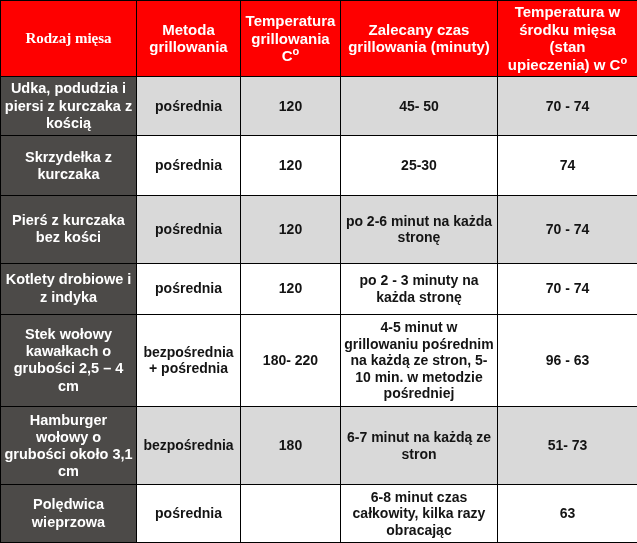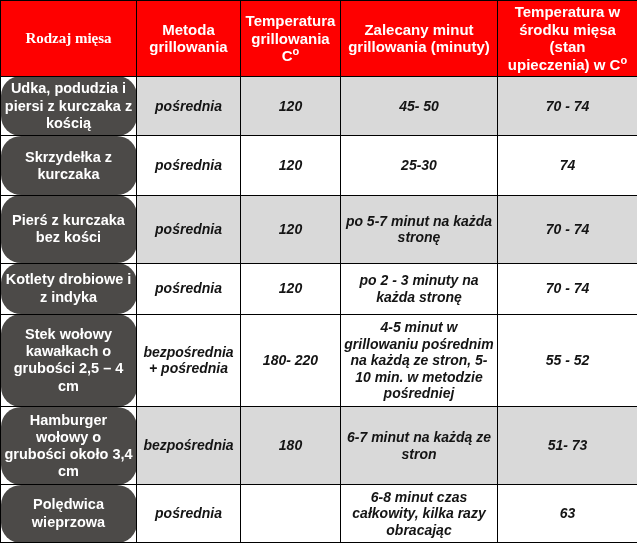--- a/index.html
+++ b/index.html
@@ -52,26 +52,24 @@
     line-height: 0;
   }
 
   
   td.meat {
     background: #4c4a48;
     color: #ffffff;
     font-weight: bold;
     font-size: 14.5px;
     font-style: normal;
-    border-radius: 20px;
   }
 
   
   td.val {
-    font-style: italic;
     font-weight: bold;
     font-size: 14px;
     color: #141414;
   }
   tr.shade td.val { background: #d9d9d9; }
   tr.plain td.val { background: #ffffff; }
 
   td.val.top { vertical-align: top; padding-top: 5px; }
 </style>
 </head>
@@ -93,21 +91,21 @@
       <th class="sep">
         <span>Metoda</span><br>
         <span>grillowania</span>
       </th>
       <th class="sep">
         <span>Temperatura</span><br>
         <span>grillowania</span><br>
         <span>C</span><span class="deg">o</span>
       </th>
       <th class="sep">
-        <span>Zalecany minut</span><br>
+        <span>Zalecany czas</span><br>
         <span>grillowania (minuty)</span>
       </th>
       <th class="sep">
         <span>Temperatura w</span><br>
         <span>środku mięsa (stan</span><br>
         <span>upieczenia) w C</span><span class="deg">o</span>
       </th>
     </tr>
   </thead>
   <tbody id="table-body">
@@ -122,39 +120,39 @@
         <td class="meat">Skrzydełka z kurczaka</td>
         <td class="val">pośrednia</td>
         <td class="val">120</td>
         <td class="val">25-30</td>
         <td class="val">74</td>
       </tr>
       <tr class="shade" style="height: 64px;">
         <td class="meat">Pierś z kurczaka bez kości</td>
         <td class="val">pośrednia</td>
         <td class="val">120</td>
-        <td class="val">po 5-7 minut  na każda stronę</td>
+        <td class="val">po 2-6 minut  na każda stronę</td>
         <td class="val">70  - 74</td>
       </tr>
       <tr class="plain" style="height: 48px;">
         <td class="meat">Kotlety drobiowe i z indyka</td>
         <td class="val">pośrednia</td>
         <td class="val">120</td>
         <td class="val">po 2 - 3 minuty na każda stronę</td>
         <td class="val">70  - 74</td>
       </tr>
       <tr class="plain" style="height: 70px;">
         <td class="meat">Stek wołowy kawałkach o grubości 2,5 – 4 cm</td>
         <td class="val">bezpośrednia + pośrednia</td>
         <td class="val top">180- 220</td>
         <td class="val">4-5 minut  w grillowaniu pośrednim  na każdą ze stron, 5- 10 min.  w metodzie pośredniej</td>
-        <td class="val">55 - 52</td>
+        <td class="val">96 - 63</td>
       </tr>
       <tr class="shade" style="height: 52px;">
-        <td class="meat">Hamburger wołowy o grubości około 3,4 cm</td>
+        <td class="meat">Hamburger wołowy o grubości około 3,1 cm</td>
         <td class="val">bezpośrednia</td>
         <td class="val">180</td>
         <td class="val">6-7 minut  na każdą ze stron</td>
         <td class="val">51- 73</td>
       </tr>
       <tr class="plain" style="height: 54px;">
         <td class="meat">Polędwica wieprzowa</td>
         <td class="val">pośrednia</td>
         <td class="val"></td>
         <td class="val">6-8 minut  czas całkowity,  kilka razy obracając</td>

